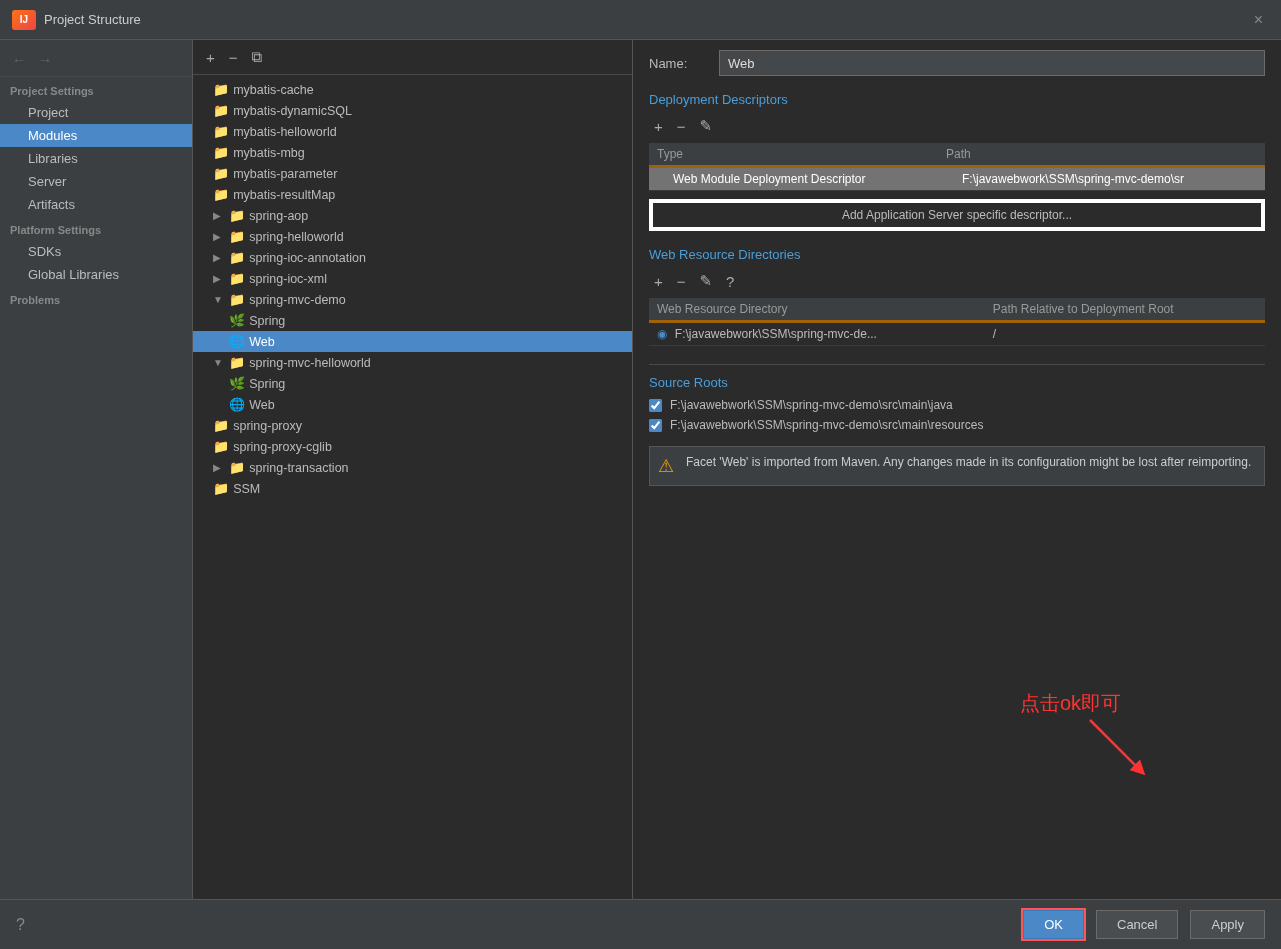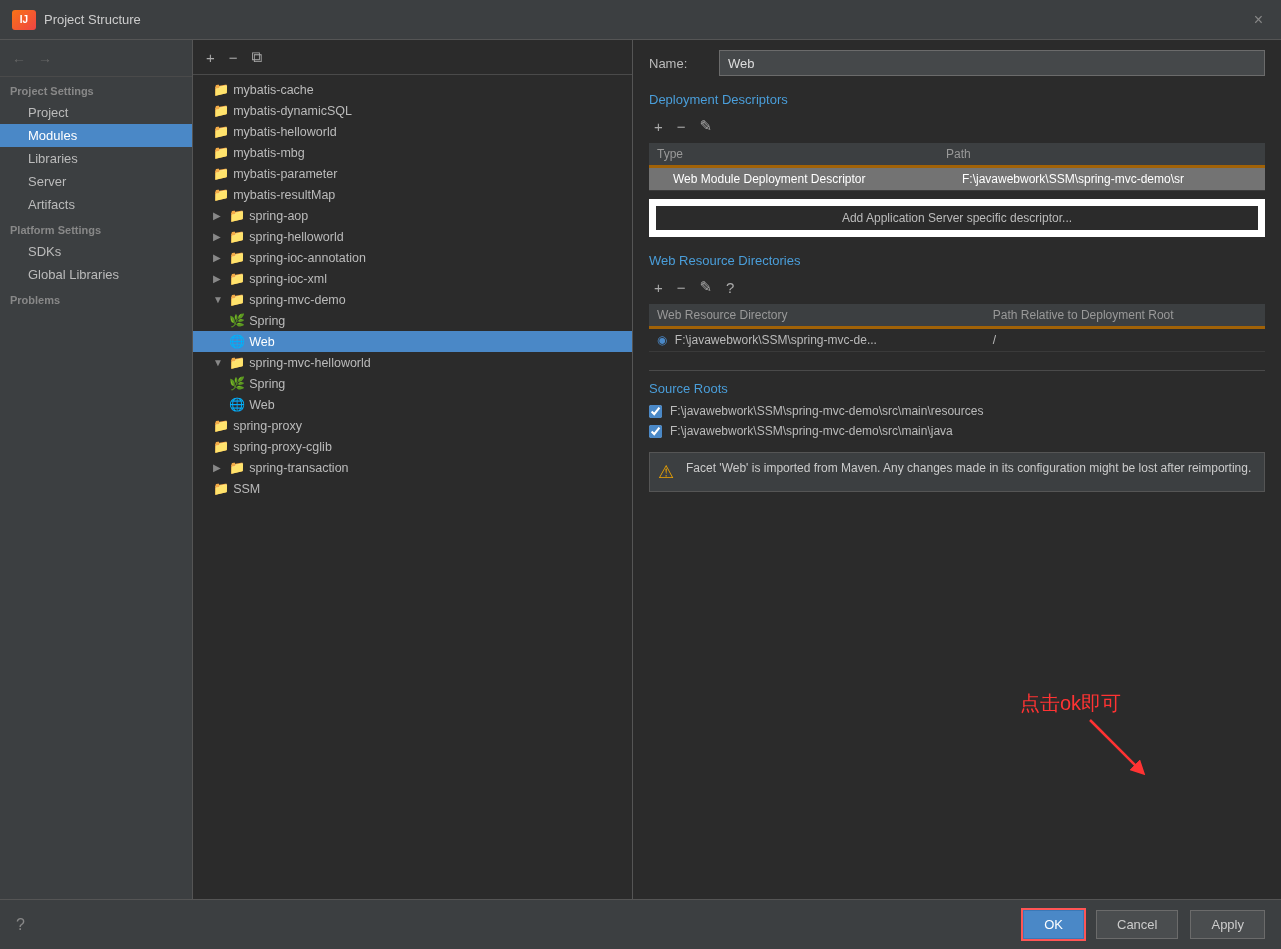--- a/index.html
+++ b/index.html
@@ -225,21 +225,21 @@
       border-bottom: 1px solid #3a3a3a;
     }
     .data-table tr.selected td {
       background: #737373;
       color: #fff;
       padding-left: 24px;
     }
 
     .add-server-btn {
       background: none;
-      border: 7px solid #ffffff;
+      border: 4px solid #ffffff;
       color: #bbb;
       padding: 5px 12px;
       font-size: 12px;
       cursor: pointer;
       margin-bottom: 16px;
     }
 
     .section-divider {
       border: none;
       border-top: 1px solid #4a4a4a;
@@ -524,25 +524,25 @@
             <td>/</td>
           </tr>
         </tbody>
       </table>
 
       <hr class="section-divider">
 
       <div class="section-title">Source Roots</div>
       <div class="checkbox-row">
         <input type="checkbox" checked="" style="">
-        <span>F:\javawebwork\SSM\spring-mvc-demo\src\main\resources</span>
+        <span>F:\javawebwork\SSM\spring-mvc-demo\src\main\java</span>
       </div>
       <div class="checkbox-row">
         <input type="checkbox" checked="" style="">
-        <span>F:\javawebwork\SSM\spring-mvc-demo\src\main\java</span>
+        <span>F:\javawebwork\SSM\spring-mvc-demo\src\main\resources</span>
       </div>
 
       <div class="warning-row">
         <span class="warning-icon">⚠</span>
         <span>Facet 'Web' is imported from Maven. Any changes made in its configuration might be lost after reimporting.</span>
       </div>
     </div>
 
     <div style="position:absolute; top:650px; right:160px; pointer-events:none;">
       <span style="color:#ff3333; font-size:20px; font-weight:normal;">点击ok即可</span>

